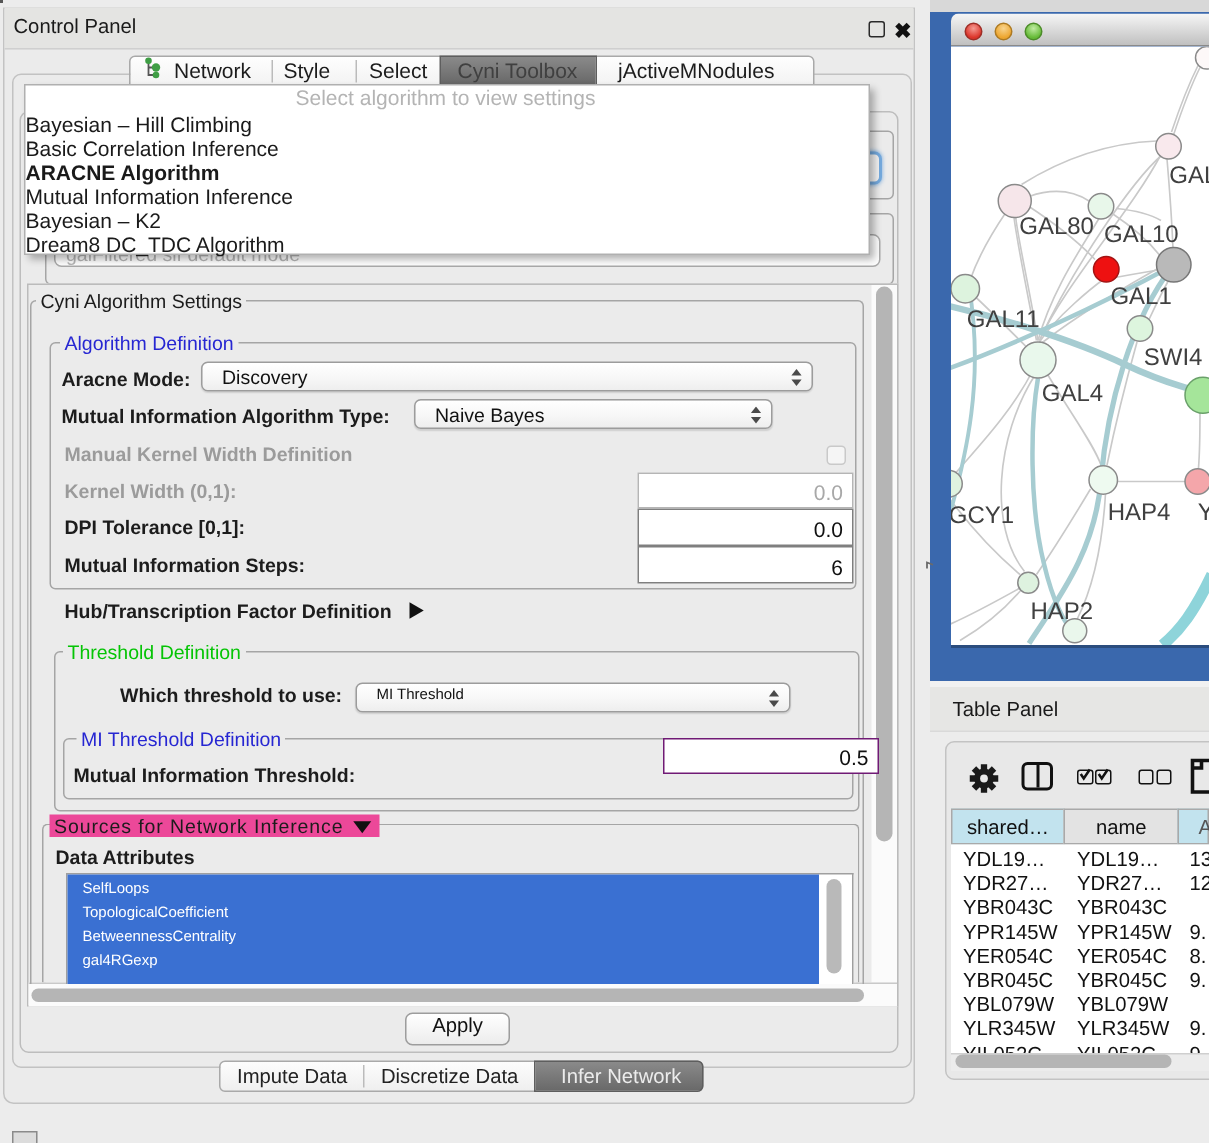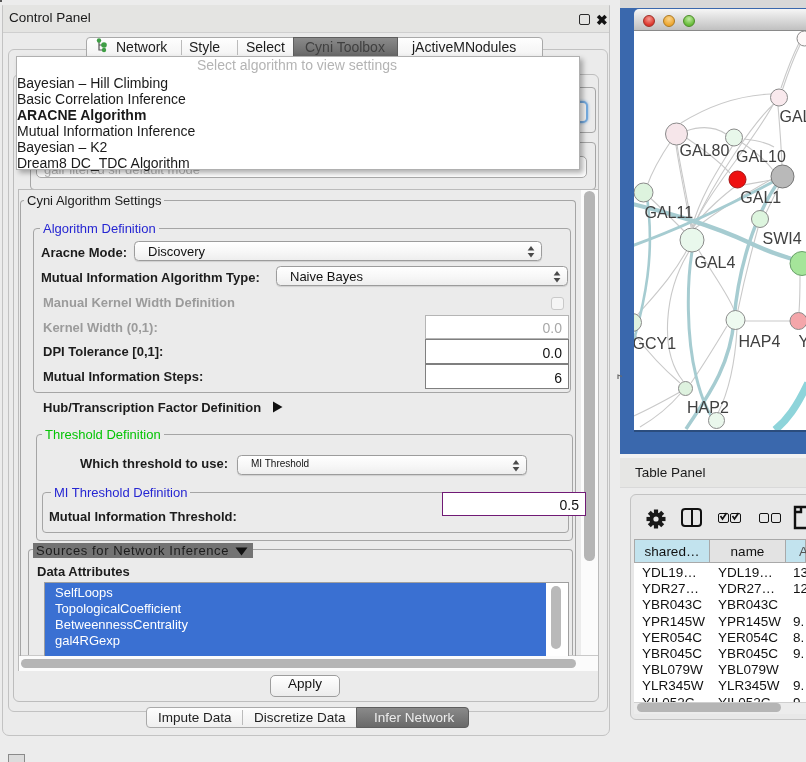--- a/index.html
+++ b/index.html
@@ -78,21 +78,21 @@
 
 <div class="abs lbl" style="left:41px;top:245px;">Aracne Mode:</div>
 <div class="combo" style="left:134px;top:241px;width:408px;">
   <div class="abs" style="left:13px;top:2px;font-size:13px;color:#111;">Discovery</div>
   <svg class="abs" style="right:6px;top:3.5px;" width="8" height="12" viewBox="0 0 8 12">
     <path d="M4 0 L7.4 4.4 L0.6 4.4 Z" fill="#4a4a4a"></path>
       <path d="M4 11.4 L7.4 7 L0.6 7 Z" fill="#4a4a4a"></path>
   </svg>
 </div>
 <div class="abs lbl" style="left:41px;top:270px;">Mutual Information Algorithm Type:</div>
-<div class="combo" style="left:276px;top:266px;width:292px;">
+<div class="combo" style="left:276px;top:266px;width:239px;">
   <div class="abs" style="left:13px;top:2px;font-size:13px;color:#111;">Naive Bayes</div>
   <svg class="abs" style="right:6px;top:3.5px;" width="8" height="12" viewBox="0 0 8 12">
     <path d="M4 0 L7.4 4.4 L0.6 4.4 Z" fill="#4a4a4a"></path>
       <path d="M4 11.4 L7.4 7 L0.6 7 Z" fill="#4a4a4a"></path>
   </svg>
 </div>
 <div class="abs lbl" style="left:43px;top:295px;color:#9b9b9b;">Manual Kernel Width Definition</div>
 <div class="abs" style="left:550.5px;top:296.5px;width:13px;height:13px;border:1px solid #c9c9c9;
      border-radius:3px;background:#f5f5f5;box-sizing:border-box;"></div>
 <div class="abs lbl" style="left:43px;top:320px;color:#9b9b9b;">Kernel Width (0,1):</div>
@@ -121,29 +121,29 @@
   </svg>
 </div>
 <div class="grp" style="left:42px;top:491.5px;width:526.5px;height:41.5px;box-sizing:border-box;"></div>
 <div class="abs" style="left:51px;top:485px;background:#ebebeb;padding:0 3px;font-size:13px;color:#2626d2;">MI Threshold Definition</div>
 <div class="abs lbl" style="left:49px;top:509px;">Mutual Information Threshold:</div>
 <div class="fld" style="left:418px;top:492px;width:144px;height:24px;border:1px solid #701a75;
      padding:4px 6px 0 0;margin-left:24px;">0.5</div>
 
 <div class="abs" style="left:28px;top:549px;width:545px;height:106px;border:1px solid #a5a5a5;
      border-bottom:none;border-radius:4px 4px 0 0;box-sizing:border-box;"></div>
-<div class="abs glbl" style="left:33px;top:542.5px;background:#737373;padding:0 3px 0 3px;width:214px;letter-spacing:0.6px;">Sources for Network Inference</div>
+<div class="abs glbl" style="left:33px;top:542.5px;background:#ec4899;padding:0 3px 0 3px;width:214px;letter-spacing:0.6px;">Sources for Network Inference</div>
 <svg class="abs" style="left:235px;top:546.5px;" width="13" height="9" viewBox="0 0 13 9">
   <path d="M0.5 0.5 L12.5 0.5 L6.5 8.5 Z" fill="#111"></path>
 </svg>
 <div class="abs lbl" style="left:37px;top:564px;">Data Attributes</div>
 
 <div class="abs" style="left:44px;top:582px;width:525px;height:73.5px;border:1px solid #9f9f9f;border-bottom:none;background:#fff;box-sizing:border-box;"></div>
 <div class="abs" style="left:45px;top:583px;width:500.5px;height:72.5px;background:#3a70d2;"></div>
-<div class="abs" style="left:55px;top:584.5px;font-size:13px;line-height:16px;color:#fff;">SelfLoops<br>TopologicalCoefficient<br>BetweennessCentrality<br>gal4RGexp</div>
+<div class="abs" style="left:55px;top:584.5px;font-size:10px;line-height:16px;color:#fff;">SelfLoops<br>TopologicalCoefficient<br>BetweennessCentrality<br>gal4RGexp</div>
 <div class="abs" style="left:551px;top:586px;width:10px;height:63px;background:#b9b9b9;border-radius:5px;"></div>
 
 <div class="abs" style="left:270px;top:675px;width:68px;height:19.5px;border:1px solid #9d9d9d;border-radius:5px;
      background:linear-gradient(#ffffff,#ececec);text-align:center;font-size:13.5px;color:#111;padding-top:0;">Apply</div>
 
 <div class="abs" style="left:146px;top:707px;width:323px;height:21px;border:1px solid #a9a9a9;
      border-radius:4px;background:linear-gradient(#fdfdfd,#efefef);box-sizing:border-box;"></div>
 <div class="abs" style="left:242px;top:710px;width:1px;height:15px;background:#bbb;"></div>
 <div class="abs" style="left:356px;top:707px;width:113px;height:21px;border-radius:0 4px 4px 0;
      background:linear-gradient(#8a8a8a,#696969);border:1px solid #5e5e5e;box-sizing:border-box;"></div>

